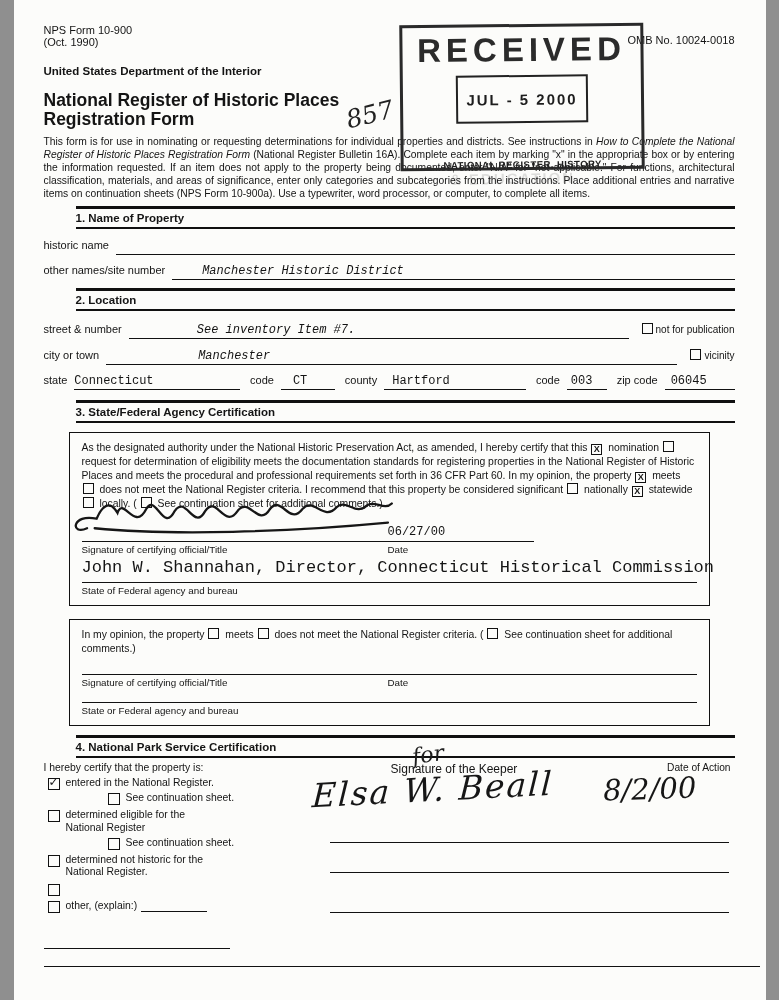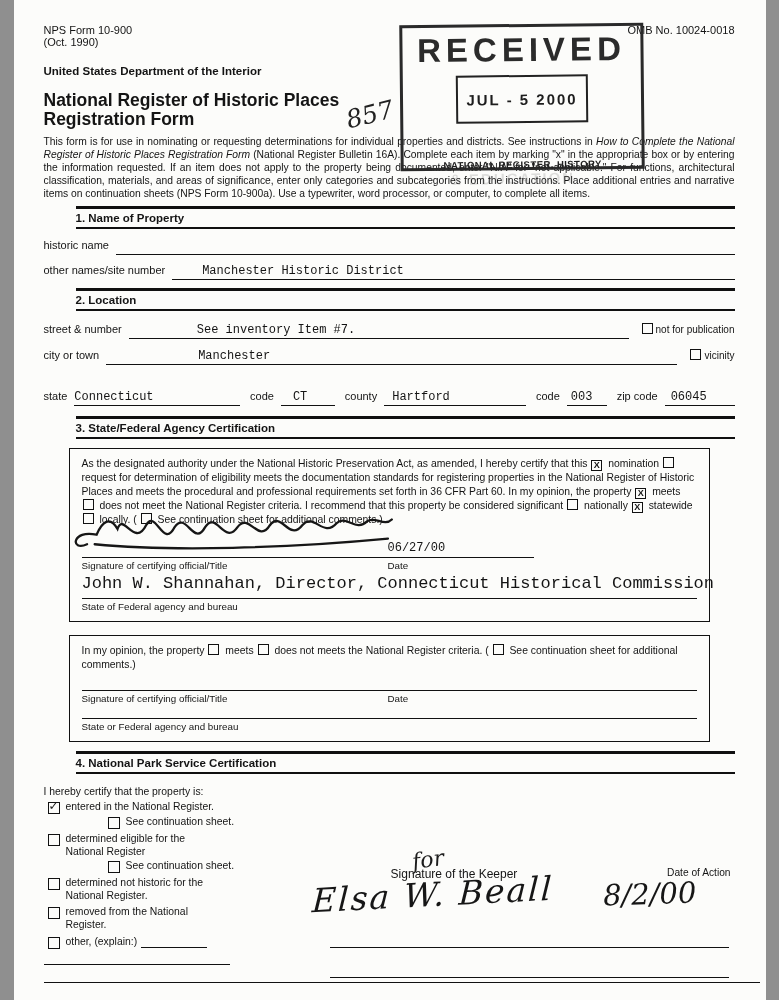--- a/index.html
+++ b/index.html
@@ -3,21 +3,21 @@
 <meta charset="utf-8">
 <style>
   html,body { margin:0; padding:0; background:#8f8f8f; }
   .page { position:relative; width:752px; height:1000px; margin:0 auto; background:#fcfcfa;
           color:#141414; font-family:"Liberation Sans",sans-serif; box-sizing:border-box;
           padding:24px 31px 0 30px; overflow:hidden; }
 
   
   .hdr { position:relative; }
   .small { font-size:11px; line-height:12px; }
-  .omb { position:absolute; right:0; top:0; font-size:11px; }
+  .omb { position:absolute; right:0; top:10px; font-size:11px; }
   .dept { margin-top:16px; font-size:11.5px; font-weight:bold; line-height:14px; }
   .title { margin-top:13px; font-size:17.5px; font-weight:bold; line-height:19px; }
 
   
   .stamp { position:absolute; left:356px; top:0px; width:238px; height:140px;
            border:3px solid #2a2a2a; transform:rotate(-0.6deg); text-align:center; }
   .received { margin-top:4px; font-size:33px; font-weight:bold; letter-spacing:5px; color:#2b2b2b;
               font-family:"Liberation Sans",sans-serif; white-space:nowrap; }
   .datebox { margin:6px auto 0; width:128px; height:44px; border:2.5px solid #222;
              display:flex; align-items:center; justify-content:center;
@@ -33,21 +33,21 @@
   .intro { margin:6px 0 0; font-size:10.3px; line-height:13px; text-align:justify; }
   .it { font-style:italic; }
 
   
   .sechead { margin-top:6px; border-top:3.5px solid #101010; border-bottom:2px solid #101010;
              font-size:11.5px; font-weight:bold; padding:3px 0 3px;margin-left:32px; }
 
   
   .frow { display:flex; align-items:baseline; font-size:11px; margin-top:10px; }
   .lbl { white-space:nowrap; padding-right:7px; }
-  .fill { flex:1; border-bottom:1.2px solid #111; min-height:15px; }
+  .fill { flex:1; border-bottom:1.2px solid #111; min-height:15px;font-style:italic; }
   .fillfix { border-bottom:1.2px solid #111; min-height:15px; }
   .typed { font-family:"Liberation Mono","DejaVu Sans Mono",monospace; font-size:12px; white-space:nowrap; }
   .cbgroup { margin-left:12px; white-space:nowrap; font-size:10px; }
   .cb { display:inline-block; width:9px; height:9px; border:1.2px solid #111;
         font:bold 9px/9px "Liberation Sans",sans-serif; text-align:center;
         vertical-align:-1px; margin:0 3px 0 1px; overflow:visible; }
 
   
   .certbox { margin:9px 25px 0 25px; border:1.6px solid #111; padding:8px 12px 9px; }
   .cert { margin:0; font-size:10.4px; line-height:13.6px; }
@@ -57,21 +57,21 @@
   .sig1 { position:absolute; left:-14px; top:-28px; width:400px; height:58px; overflow:visible; }
   .sig1 path { fill:none; stroke:#161616; stroke-width:2.4; stroke-linecap:round; }
   .labelrow { display:flex; font-size:9.8px; margin-top:2px; }
   .labelrow .l1 { width:306px; }
   .nameline { margin-top:3px; }
   .rule { border-bottom:1.2px solid #111; margin-top:5px; }
   .agencylbl { font-size:9.8px; margin-top:2px; }
   .gap14 { height:14px; }
 
   
-  .s4cols { position:relative; display:flex; margin-top:4px; height:178px; font-size:10.4px;align-items:center; }
+  .s4cols { position:relative; display:flex; margin-top:4px; height:178px; font-size:10.4px; }
   .s4left { width:268px; }
   .s4mid  { position:relative; flex:1; }
   .s4right{ position:relative; width:138px; }
   .certify { font-size:10.4px; }
   .s4item { display:flex; align-items:flex-start; margin-top:4px; }
   .s4item.sub { margin-left:60px; margin-top:2px; }
   .cb4 { flex:0 0 auto; width:10px; height:10px; border:1.2px solid #111; margin:1px 6px 0 4px;
          overflow:visible; text-align:center; }
   .mk4 { display:block; margin-top:-3px; font:bold 12px/12px "DejaVu Sans",sans-serif; color:#151515; }
   .s4lbl { max-width:160px; line-height:12.6px; }
@@ -142,21 +142,21 @@
   <div class="frow" style="margin-top:12px">
     <span class="lbl">street &amp; number</span>
     <span class="fill"><span class="typed" style="margin-left:68px">See inventory Item #7.</span></span>
     <span class="cbgroup"><span class="cb"></span><span>not for publication</span></span>
   </div>
   <div class="frow">
     <span class="lbl">city or town</span>
     <span class="fill"><span class="typed" style="margin-left:92px">Manchester</span></span>
     <span class="cbgroup"><span class="cb"></span><span>vicinity</span></span>
   </div>
-  <div class="frow" style="margin-top:25px">
+  <div class="frow" style="margin-top:9px">
     <span class="lbl">state</span>
     <span class="fillfix" style="width:166px"><span class="typed">Connecticut</span></span>
     <span class="lbl" style="padding-left:10px">code</span>
     <span class="fillfix" style="width:54px"><span class="typed" style="margin-left:12px">CT</span></span>
     <span class="lbl" style="padding-left:10px">county</span>
     <span class="fillfix" style="width:142px"><span class="typed" style="margin-left:8px">Hartford</span></span>
     <span class="lbl" style="padding-left:10px">code</span>
     <span class="fillfix" style="width:40px"><span class="typed" style="margin-left:4px">003</span></span>
     <span class="lbl" style="padding-left:10px">zip code</span>
     <span class="fillfix" style="width:70px"><span class="typed" style="margin-left:6px">06045</span></span>
@@ -200,21 +200,21 @@
     <div class="rule"></div>
     <div class="agencylbl">State of Federal agency and bureau</div>
   </div>
 
   <div class="certbox" style="margin-top:13px">
     <p class="cert">
       <span>In my opinion, the property</span>
       <span class="cb"><span></span></span>
       <span>meets</span>
       <span class="cb"><span></span></span>
-      <span>does not meets the National Register criteria. (</span>
+      <span>does not meet the National Register criteria. (</span>
       <span class="cb"><span></span></span>
       <span>See continuation sheet for additional comments.)</span>
     </p>
     <div class="gap14"></div>
     <div class="rule"></div>
     <div class="labelrow">
       <span class="l1">Signature of certifying official/Title</span>
       <span class="l2">Date</span>
     </div>
     <div class="rule" style="margin-top:14px"></div>
@@ -253,21 +253,20 @@
         <span class="cb4">
             <span class="mk4"></span>
           </span>
         <span class="s4lbl">determined not historic for the National Register.</span>
       </div>
 
       <div class="s4item">
         <span class="cb4">
             <span class="mk4"></span>
           </span>
-        <span class="s4lbl">removed from the National Register.</span>
       </div>
 
       <div class="s4item">
         <span class="cb4">
             <span class="mk4"></span>
           </span>
         <span class="s4lbl">other, (explain:)</span>
         <span class="shortline"></span>
       </div>
     </div>

